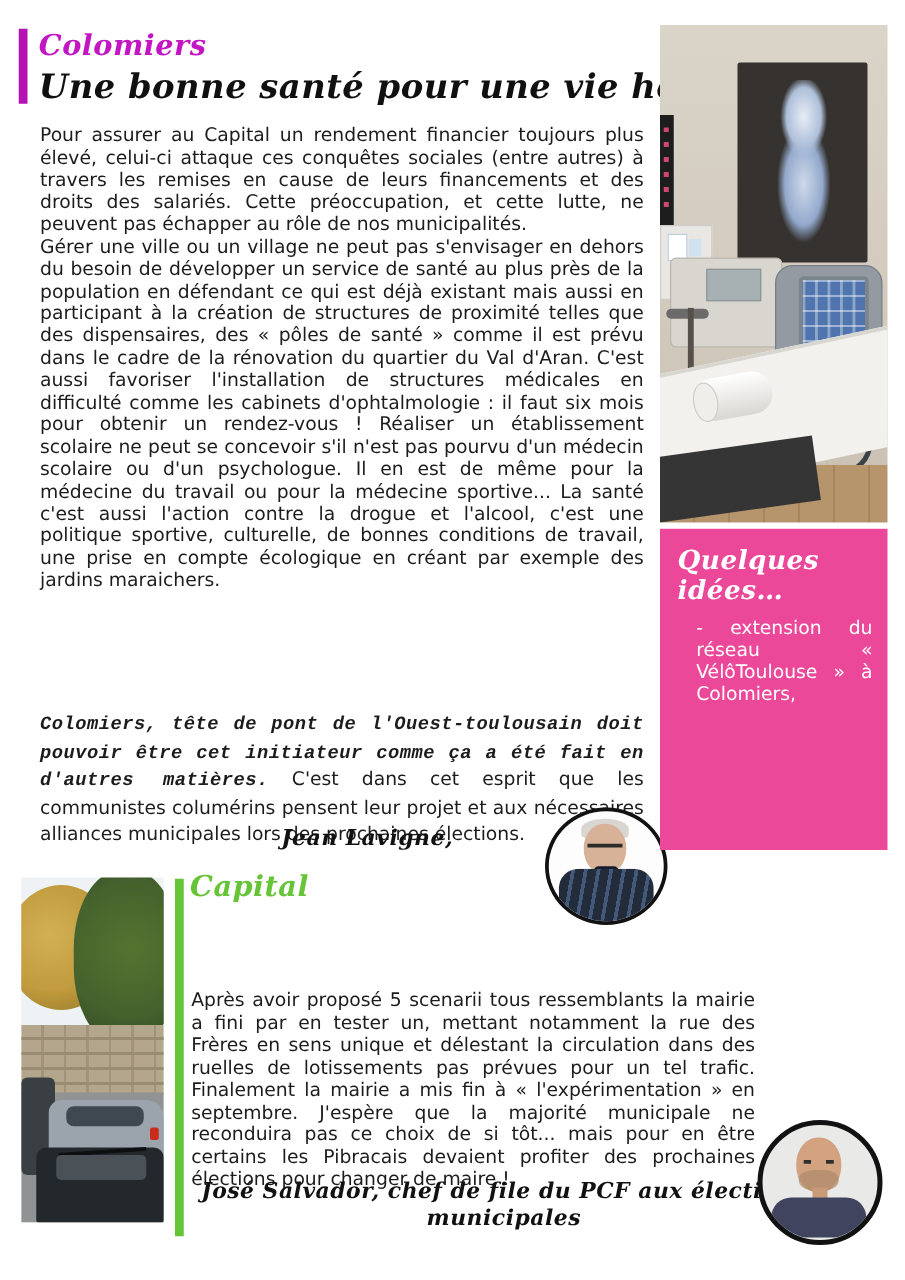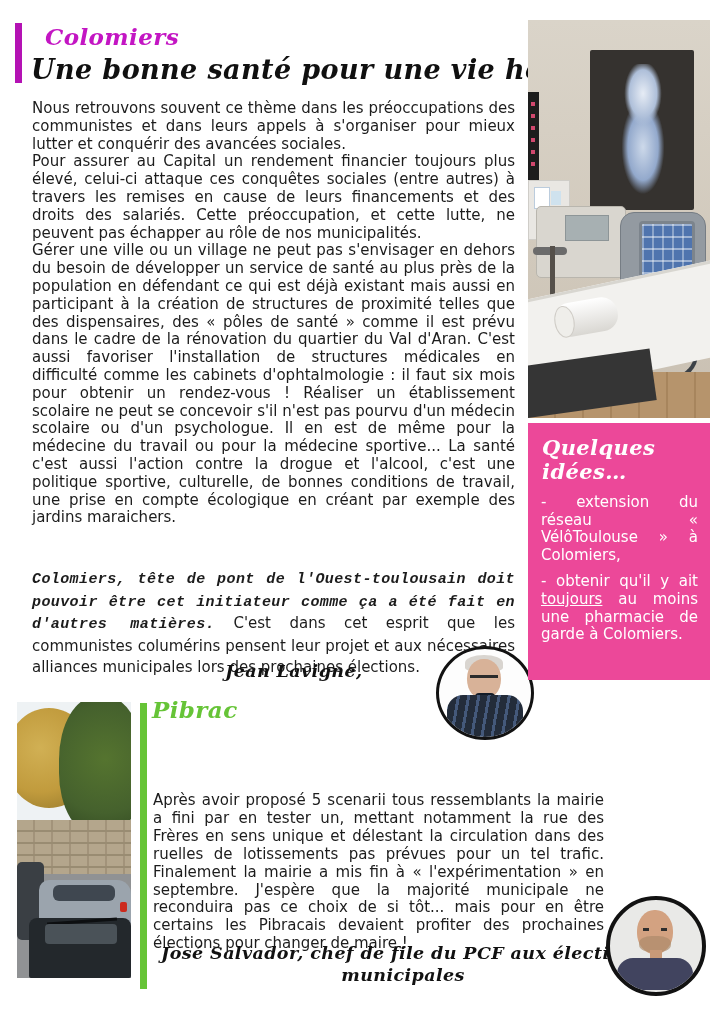--- a/index.html
+++ b/index.html
@@ -19,21 +19,21 @@
   .emph{font-size:15px;line-height:21.5px;text-align:justify;}
   .emph .script-inline{font-size:15px;font-family:Liberation Mono, monospace;}
   .sig{font-size:17.5px;line-height:31px;color:#111;}
   
   .oval{border-radius:50%;overflow:hidden;background:#fdfdfd;}
   .oval.jean{border:3px solid #121212;}
   .oval.jose{border:4px solid #121212;background:#e9e9e7;}
   
   .ideas{background:#ec4899;color:#ffffff;padding:13px 12px 10px 12px;box-sizing:border-box;}
   .ideas .title{font-size:21px;line-height:24px;color:#fff;margin:0 0 10px 2px;}
-  .idea-item{font-size:15px;line-height:17.6px;text-align:justify;margin:0 0 9px 1px;}
+  .idea-item{font-size:15px;line-height:17.6px;text-align:justify;margin:0 0 9px 17px;}
   .idea-item .u{text-decoration:underline;}
   
   .wrap-spacer{float:right;width:110px;height:62px;margin-top:86px;}
   .caption{font-size:17.5px;line-height:22px;text-align:center;color:#111;}
   
   .clinic{left:528px;top:20px;width:182px;height:398px;overflow:hidden;
           background:linear-gradient(#dad4c9 0%,#d2cabd 55%,#c8bfb1 100%);}
   .painting{position:absolute;left:62px;top:30px;width:104px;height:160px;background:#35322f;border-radius:2px;}
   .figure{position:absolute;left:28px;top:14px;width:50px;height:134px;
           background:radial-gradient(ellipse 50% 32% at 50% 22%,#e6ecf5 0%,#aebfd9 55%,rgba(120,140,175,0) 75%),
@@ -92,25 +92,24 @@
         background:linear-gradient(90deg,#2e2e2e 0 6px,transparent 6px 18px,#2e2e2e 18px 24px);}
   .jose .shirt{position:absolute;left:7px;top:58px;width:76px;height:32px;background:#41445f;border-radius:16px 16px 0 0;}
   .jose .neck{position:absolute;left:40px;top:50px;width:12px;height:10px;background:#c99a78;}
 </style>
 </head>
 <body>
 
 <div class="page">
 
   <div class="abs vbar" style="left:15px;top:23px;height:60px;"></div>
-  <div class="abs script magenta kicker" style="left:45px;top:24px;">Colomiers</div>
+  <div class="abs script magenta kicker" style="left:31px;top:24px;">Colomiers</div>
   <div class="abs script headline" style="left:31px;top:55px;">Une bonne santé pour une vie heureuse</div>
 
   <div class="abs bodytxt" style="left:32px;top:100px;width:483px;">
-    <p>Nous retrouvons souvent ce thème dans les préoccupations des communistes et dans leurs appels à s'organiser pour mieux lutter et conquérir des avancées sociales.</p>
     <p>Pour assurer au Capital un rendement financier toujours plus élevé, celui-ci attaque ces conquêtes sociales (entre autres) à travers les remises en cause de leurs financements et des droits des salariés. Cette préoccupation, et cette lutte, ne peuvent pas échapper au rôle de nos municipalités.</p>
     <p>Gérer une ville ou un village ne peut pas s'envisager en dehors du besoin de développer un service de santé au plus près de la population en défendant ce qui est déjà existant mais aussi en participant à la création de structures de proximité telles que des dispensaires, des « pôles de santé » comme il est prévu dans le cadre de la rénovation du quartier du Val d'Aran. C'est aussi favoriser l'installation de structures médicales en difficulté comme les cabinets d'ophtalmologie : il faut six mois pour obtenir un rendez-vous ! Réaliser un établissement scolaire ne peut se concevoir s'il n'est pas pourvu d'un médecin scolaire ou d'un psychologue. Il en est de même pour la médecine du travail ou pour la médecine sportive... La santé c'est aussi l'action contre la drogue et l'alcool, c'est une politique sportive, culturelle, de bonnes conditions de travail, une prise en compte écologique en créant par exemple des jardins maraichers.</p>
   </div>
 
   <div class="abs emph" style="left:32px;top:568px;width:483px;">
     <span class="script script-inline">Colomiers, tête de pont de l'Ouest-toulousain doit pouvoir être cet initiateur comme ça a été fait en d'autres matières.</span><span> C'est dans cet esprit que les communistes columérins pensent leur projet et aux nécessaires alliances municipales lors des prochaines élections.</span>
   </div>
 
   <div class="abs script sig" style="left:225px;top:656px;width:205px;">
     <div>Jean Lavigne,</div>
@@ -151,41 +150,40 @@
     <div class="roll">
         <i></i>
       </div>
     <div class="floor"></div>
     <div class="base"></div>
   </div>
 
   <div class="abs ideas" style="left:528px;top:423px;width:182px;height:257px;">
     <div class="script title">Quelques idées…</div>
     <p class="idea-item">- extension du réseau « VélôToulouse » à Colomiers,</p>
-    <p class="idea-item"><span>- obtenir qu'il y ait </span><span class="u">toujours</span><span> au moins une pharmacie de garde à Colomiers.</span></p>
   </div>
 
   <div class="abs street">
     <div class="tree-a"></div>
     <div class="tree-g"></div>
     <div class="wall2"></div>
     <div class="road"></div>
     <div class="car-l"></div>
     <div class="car-s">
         <div class="win"></div>
         <div class="lamp"></div>
       </div>
     <div class="car-b">
         <div class="rail"></div>
         <div class="win"></div>
       </div>
   </div>
 
   <div class="abs vbar g" style="left:140px;top:703px;height:286px;"></div>
-  <div class="abs script green kicker" style="left:152px;top:697px;">Pibrac</div>
+  <div class="abs script green kicker" style="left:152px;top:697px;">Capital</div>
 
   <div class="abs bodytxt" style="left:153px;top:792px;width:561px;line-height:17.9px;">
     <span class="wrap-spacer"></span>
     <p>Après avoir proposé 5 scenarii tous ressemblants la mairie a fini par en tester un, mettant notamment la rue des Frères en sens unique et délestant la circulation dans des ruelles de lotissements pas prévues pour un tel trafic. Finalement la mairie a mis fin à « l'expérimentation » en septembre. J'espère que la majorité municipale ne reconduira pas ce choix de si tôt... mais pour en être certains les Pibracais devaient profiter des prochaines élections pour changer de maire !</p>
   </div>
 
   <div class="abs script caption" style="left:153px;top:942px;width:500px;">José Salvador, chef de file du PCF aux élections municipales</div>
 
   <div class="abs oval jose" style="left:606px;top:896px;width:92px;height:92px;">
     <div class="p-head"></div>

